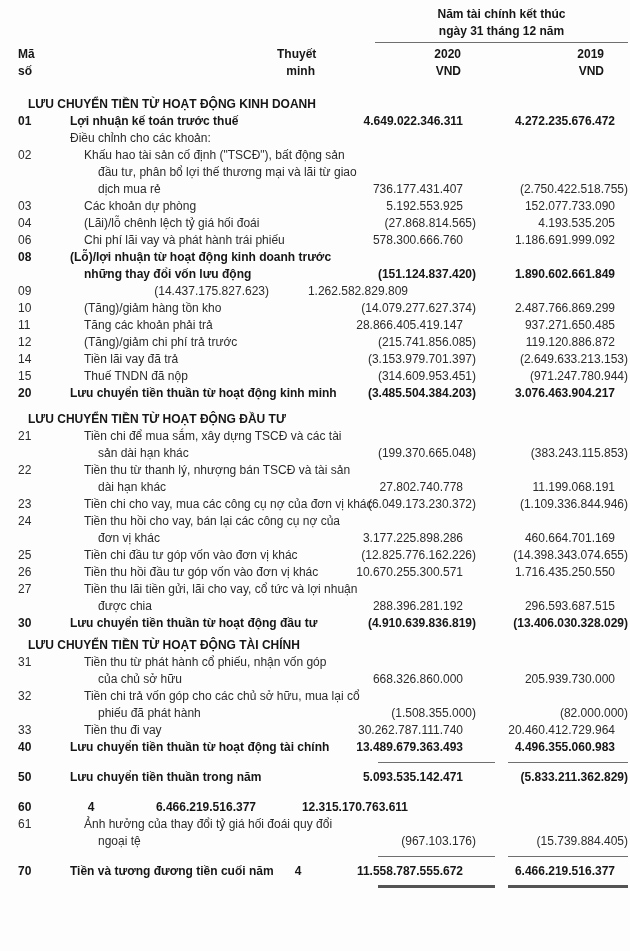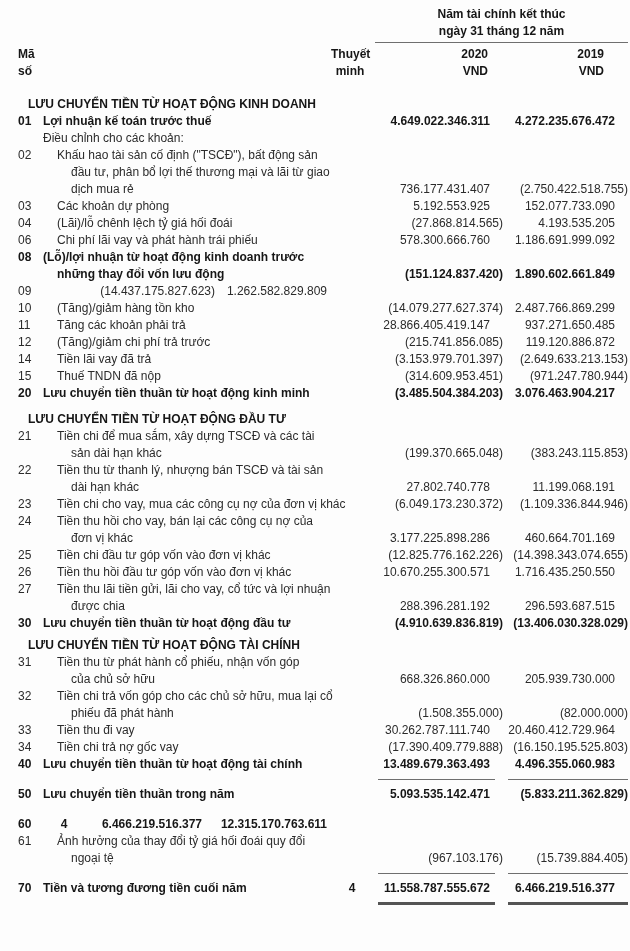--- a/index.html
+++ b/index.html
@@ -8,39 +8,39 @@
     width:630px; height:951px;
     box-sizing:border-box;
     background:#fdfdfd;
     font-family:"Liberation Sans","DejaVu Sans",sans-serif;
     font-size:12px;
     line-height:17px;
     color:#2b2b2b;
     padding:6px 2px 0 18px;
     overflow:hidden;
   }
-  .row { display:flex; align-items:flex-end; }
+  .row { display:flex; align-items:flex-end;gap:27px; }
   .c-code { width:25px; align-self:flex-start; white-space:pre; }
   .c-label { flex:1; min-width:0; white-space:pre; }
   .ind0 { padding-left:14px; text-indent:-14px; }
   .ind1 { padding-left:28px; text-indent:-14px; }
   .c-note { width:42px; text-align:center; white-space:pre; }
   .c-v20 { width:130px; text-align:right; white-space:pre; box-sizing:border-box; }
   .c-v19 { width:125px; text-align:right; white-space:pre; box-sizing:border-box; }
   .val.np { padding-right:13px; }
   .bold { font-weight:bold; color:#161616; }
 
   .period-row { display:flex; }
   .period {
     margin-left:auto; width:253px; text-align:center;
     font-weight:bold; color:#161616; white-space:pre;
     border-bottom:1.5px solid #6f6f6f; padding-bottom:2px;
   }
   .cols { margin-top:3px; font-weight:bold; color:#161616; align-items:flex-end; }
-  .cols .c-note { text-align:center; padding-right:4px; box-sizing:border-box; }
+  .cols .c-note { text-align:right; padding-right:4px; box-sizing:border-box; }
   .h20 { padding-right:15px; }
   .h19 { padding-right:24px; }
 
   .sec-title { margin-left:10px; font-weight:bold; color:#161616; white-space:pre; }
   .mt1 { margin-top:16px; }
   .mt2 { margin-top:9px; }
   .mt3 { margin-top:5px; }
 
   .rule-row { display:flex; align-items:center; height:13px; }
   .rule-row .sp { flex:1; }
@@ -256,27 +256,20 @@
     <span class="c-v20 val">(1.508.355.000)</span>
     <span class="c-v19 val">(82.000.000)</span>
   </div>
   <div class="row">
     <span class="c-code">33</span>
     <span class="c-label ind1">Tiền thu đi vay</span>
     <span class="c-note"></span>
     <span class="c-v20 val np">30.262.787.111.740</span>
     <span class="c-v19 val np">20.460.412.729.964</span>
   </div>
-  <div class="row">
-    <span class="c-code">34</span>
-    <span class="c-label ind1">Tiền chi trả nợ gốc vay</span>
-    <span class="c-note"></span>
-    <span class="c-v20 val">(17.390.409.779.888)</span>
-    <span class="c-v19 val">(16.150.195.525.803)</span>
-  </div>
   <div class="row bold">
     <span class="c-code">40</span>
     <span class="c-label ind0">Lưu chuyển tiền thuần từ hoạt động tài chính</span>
     <span class="c-note"></span>
     <span class="c-v20 val np">13.489.679.363.493</span>
     <span class="c-v19 val np">4.496.355.060.983</span>
   </div>
 
   <div class="rule-row">
     <span class="sp"></span>

